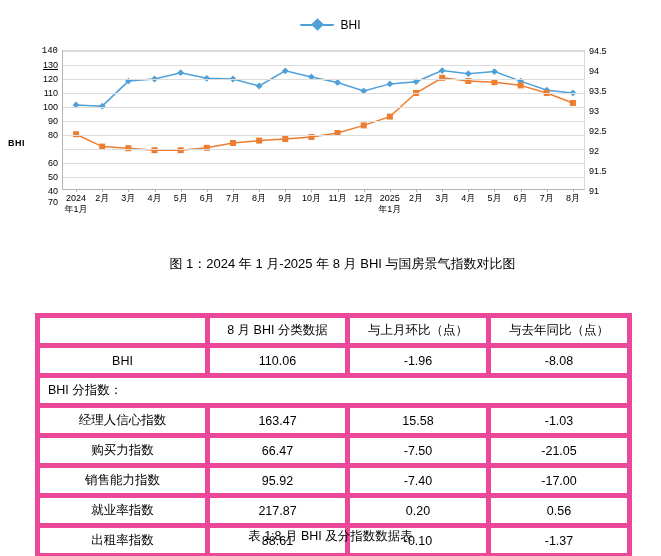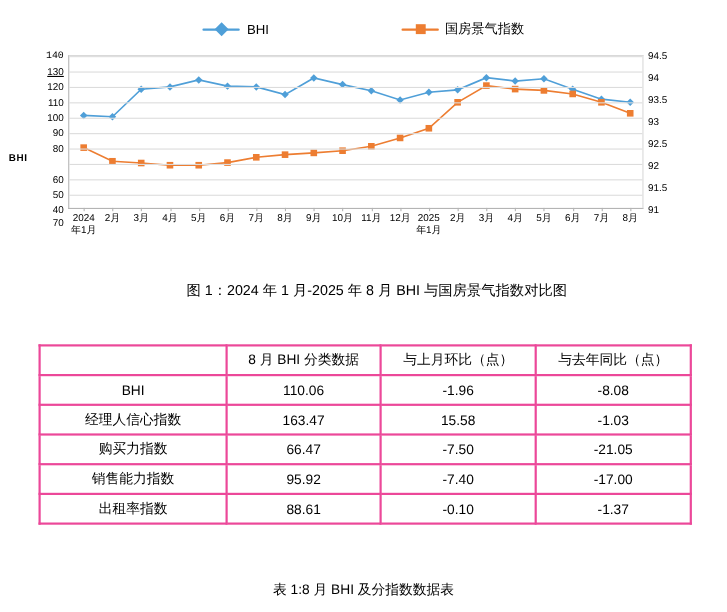--- a/index.html
+++ b/index.html
@@ -61,21 +61,21 @@
   }
   .tbl-caption{
     position:absolute;left:0;top:528px;width:661px;text-align:center;
     font-size:12.5px;
   }
 
   
   .table-wrap{position:absolute;left:35px;top:313px;width:592px;}
   table{border-collapse:collapse;width:592px;font-size:12.5px;table-layout:fixed;}
   td,th{
-    border:2px solid #ec4899;height:25px;text-align:center;
+    border:5px solid #ec4899;height:25px;text-align:center;
     padding:0 4px;font-weight:normal;
   }
   th{font-weight:normal;}
   td.left{text-align:left;padding-left:8px;}
   col.c1{width:170px;}
   col.c2{width:140px;}
   col.c3{width:141px;}
   col.c4{width:141px;}
 </style>
 </head>
@@ -83,27 +83,20 @@
 
 <div class="page">
 
   <div class="legend">
     <div class="legend-item">
       <span class="legend-line">
         <i id="lg0line" style="background: rgb(79, 159, 216);"></i>
           <span class="legend-mark diamond" id="lg0mark" style="background: rgb(79, 159, 216);"></span>
       </span>
       <span class="legend-label">BHI</span>
-    </div>
-    <div class="legend-item">
-      <span class="legend-line">
-        <i id="lg1line" style="background: rgb(237, 125, 49);"></i>
-          <span class="legend-mark" id="lg1mark" style="background: rgb(237, 125, 49);"></span>
-      </span>
-      <span class="legend-label">国房景气指数</span>
     </div>
   </div>
 
   <div class="chart-wrap">
     <div class="y-title">BHI</div>
     <div class="plot" id="plot">
       <svg class="series" id="svg" width="523" height="140">
           <path d="M13.07 53.90 L39.22 55.16 L65.38 30.10 L91.52 28.00 L117.67 21.70 L143.82 27.30 L169.97 28.00 L196.13 35.00 L222.27 19.88 L248.42 25.90 L274.57 31.50 L300.72 39.90 L326.88 32.90 L353.02 30.66 L379.17 19.60 L405.32 22.68 L431.47 20.58 L457.63 30.10 L483.77 39.17 L509.92 41.92" fill="none" stroke="#4f9fd8" stroke-width="1.5"></path>
           <polygon points="13.075,50.50000000000001 16.474999999999998,53.900000000000006 13.075,57.300000000000004 9.674999999999999,53.900000000000006" fill="#4f9fd8"></polygon>
           <polygon points="39.224999999999994,51.76 42.62499999999999,55.16 39.224999999999994,58.559999999999995 35.824999999999996,55.16" fill="#4f9fd8"></polygon>
@@ -238,38 +231,47 @@
         </tr>
       </thead>
       <tbody id="tbody">
           <tr>
             <td>BHI</td>
             <td>110.06</td>
             <td>-1.96</td>
             <td>-8.08</td>
           </tr>
           <tr>
+            <td class="left" colspan="4">BHI 分指数：</td>
+          </tr>
+          <tr>
             <td>经理人信心指数</td>
             <td>163.47</td>
             <td>15.58</td>
             <td>-1.03</td>
           </tr>
           <tr>
             <td>购买力指数</td>
             <td>66.47</td>
             <td>-7.50</td>
             <td>-21.05</td>
           </tr>
           <tr>
             <td>销售能力指数</td>
             <td>95.92</td>
             <td>-7.40</td>
             <td>-17.00</td>
           </tr>
           <tr>
+            <td>就业率指数</td>
+            <td>217.87</td>
+            <td>0.20</td>
+            <td>0.56</td>
+          </tr>
+          <tr>
             <td>出租率指数</td>
             <td>88.61</td>
             <td>-0.10</td>
             <td>-1.37</td>
           </tr>
         </tbody>
     </table>
   </div>
 
   <div class="tbl-caption">表 1:8 月 BHI 及分指数数据表</div>

